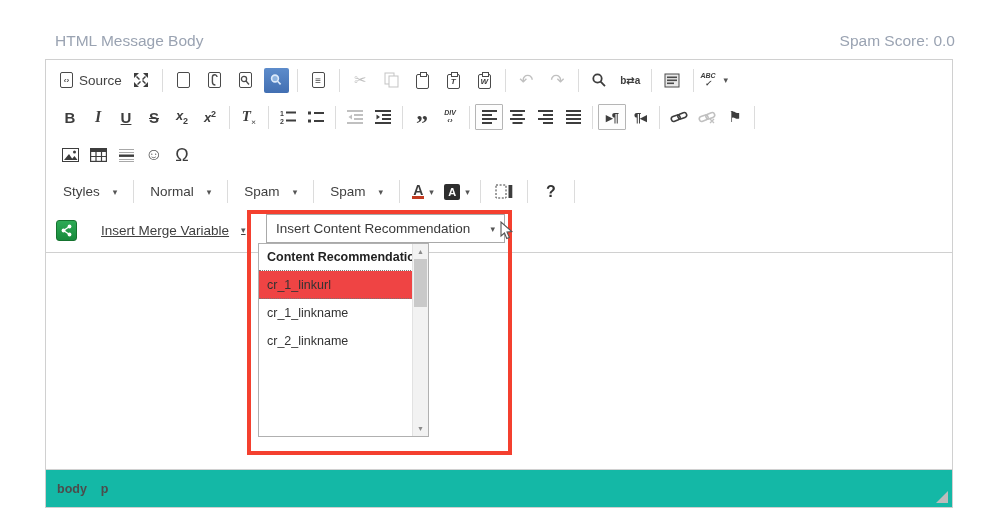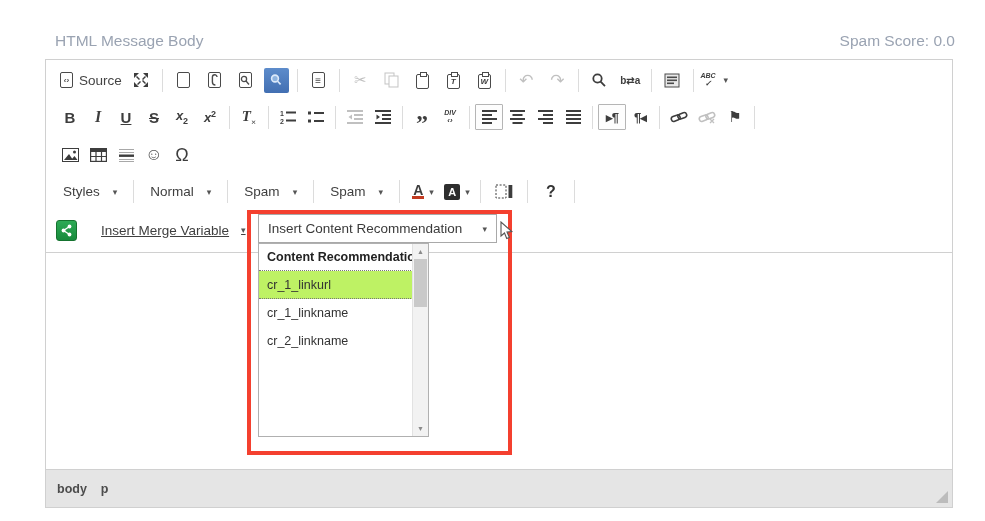--- a/index.html
+++ b/index.html
@@ -68,41 +68,41 @@
   .acolor { font-weight:bold; font-size:14px; line-height:12px; border-bottom:3px solid #c23b22; padding:0 1px; }
   .bgcolor { width:16px; height:16px; background:#2e2e2e; color:#fff; border-radius:2px;
              display:inline-flex; align-items:center; justify-content:center; font-size:11px; font-weight:bold; }
 
   
   .share-btn { width:21px; height:21px; border-radius:3px; border:1px solid #15732f;
                background:linear-gradient(#2daa55,#178a3c); display:inline-flex;
                align-items:center; justify-content:center; cursor:pointer; }
   .merge-dd { display:inline-flex; align-items:center; margin-left:24px; font-size:13.5px; color:#3f3f3f; cursor:pointer;text-decoration:underline; }
   .merge-dd .caret { margin-left:12px; }
-  .combo { position:absolute; left:202px; top:4px; width:239px; height:29px; background:#fff;
+  .combo { position:absolute; left:210px; top:4px; width:239px; height:29px; background:#fff;
            border:1px solid #a9a9a9; display:flex; align-items:center; justify-content:space-between;
            padding:0 9px; font-size:13.5px; color:#3a3a3a; cursor:pointer; }
   .combo .caret { margin-left:0; }
 
   .edit-area { height:216px; background:#fff; }
 
-  .status { height:38px; background:#e5e5e5; border-top:1px solid #d0d0d0; position:relative;
+  .status { height:38px; background:#14b8a6; border-top:1px solid #d0d0d0; position:relative;
             display:flex; align-items:center; padding-left:11px; gap:14px; }
   .status .el { font-size:12.5px; font-weight:bold; color:#4c4c4c; cursor:pointer; }
   .resize { position:absolute; right:4px; bottom:4px; width:0; height:0;
             border-left:12px solid transparent; border-bottom:12px solid #bcbcbc; cursor:nwse-resize; }
 
   
   .panel { position:absolute; left:258px; top:243px; width:171px; height:194px; background:#fff;
            border:1px solid #b0b0b0; z-index:25; overflow:hidden; }
   .panel-inner { width:154px; }
   .p-head { height:27px; padding:6px 0 0 8px; font-size:12.5px; font-weight:bold; color:#222;
             border-bottom:1px dotted #777; white-space:nowrap; overflow:hidden; }
   .p-item { height:28px; padding:7px 0 0 8px; font-size:12.5px; color:#333; white-space:nowrap; cursor:pointer; }
-  .p-item.sel { background:#bef264; border-bottom:1px dotted #777; }
+  .p-item.sel { background:#ef4444; border-bottom:1px dotted #777; }
   .sb { position:absolute; top:0; right:0; width:16px; height:100%; background:#f2f2f2;
         border-left:1px solid #e2e2e2; }
   .sb .ar { position:absolute; left:0; width:100%; text-align:center; font-size:7px; color:#8a8a8a; cursor:pointer; }
   .sb .up { top:4px; } .sb .dn { bottom:4px; }
   .sb .thumb { position:absolute; left:1px; top:15px; width:13px; height:48px; background:#c9c9c9; cursor:pointer; }
 
   
   .hl { position:absolute; left:247px; top:210px; width:265px; height:245px;
         border:4px solid #f4402f; z-index:30; pointer-events:none; }
 

